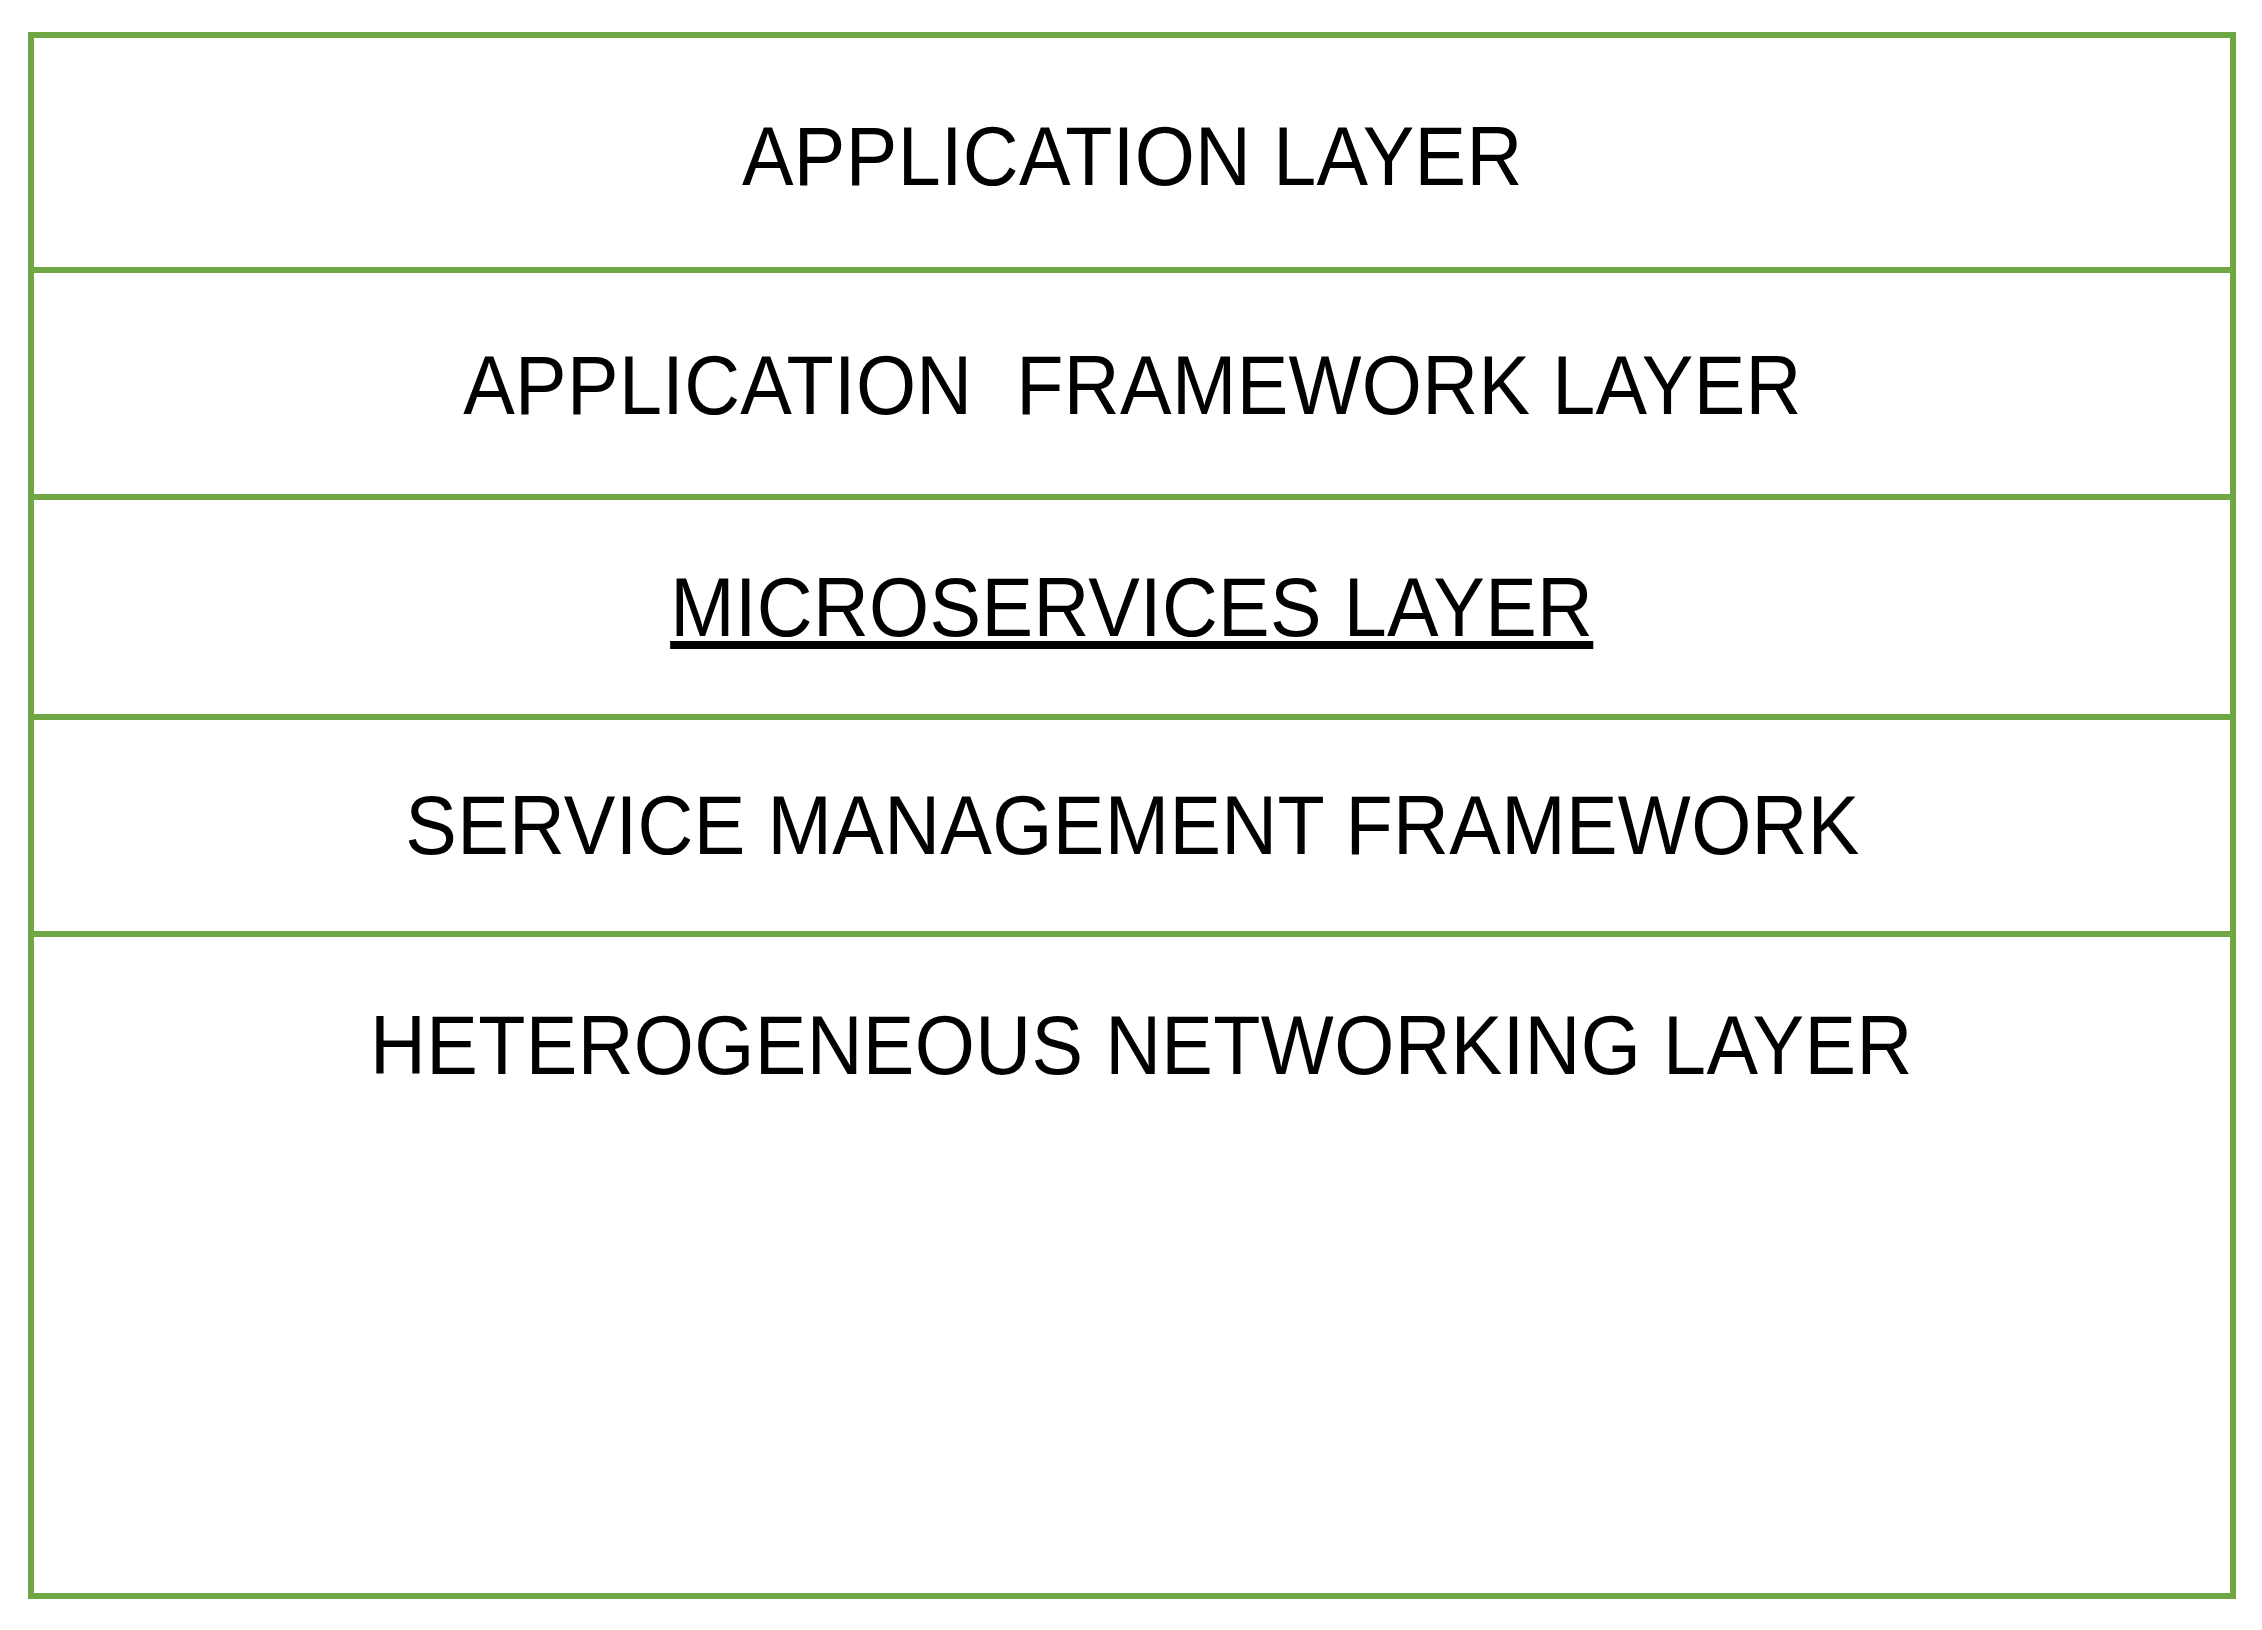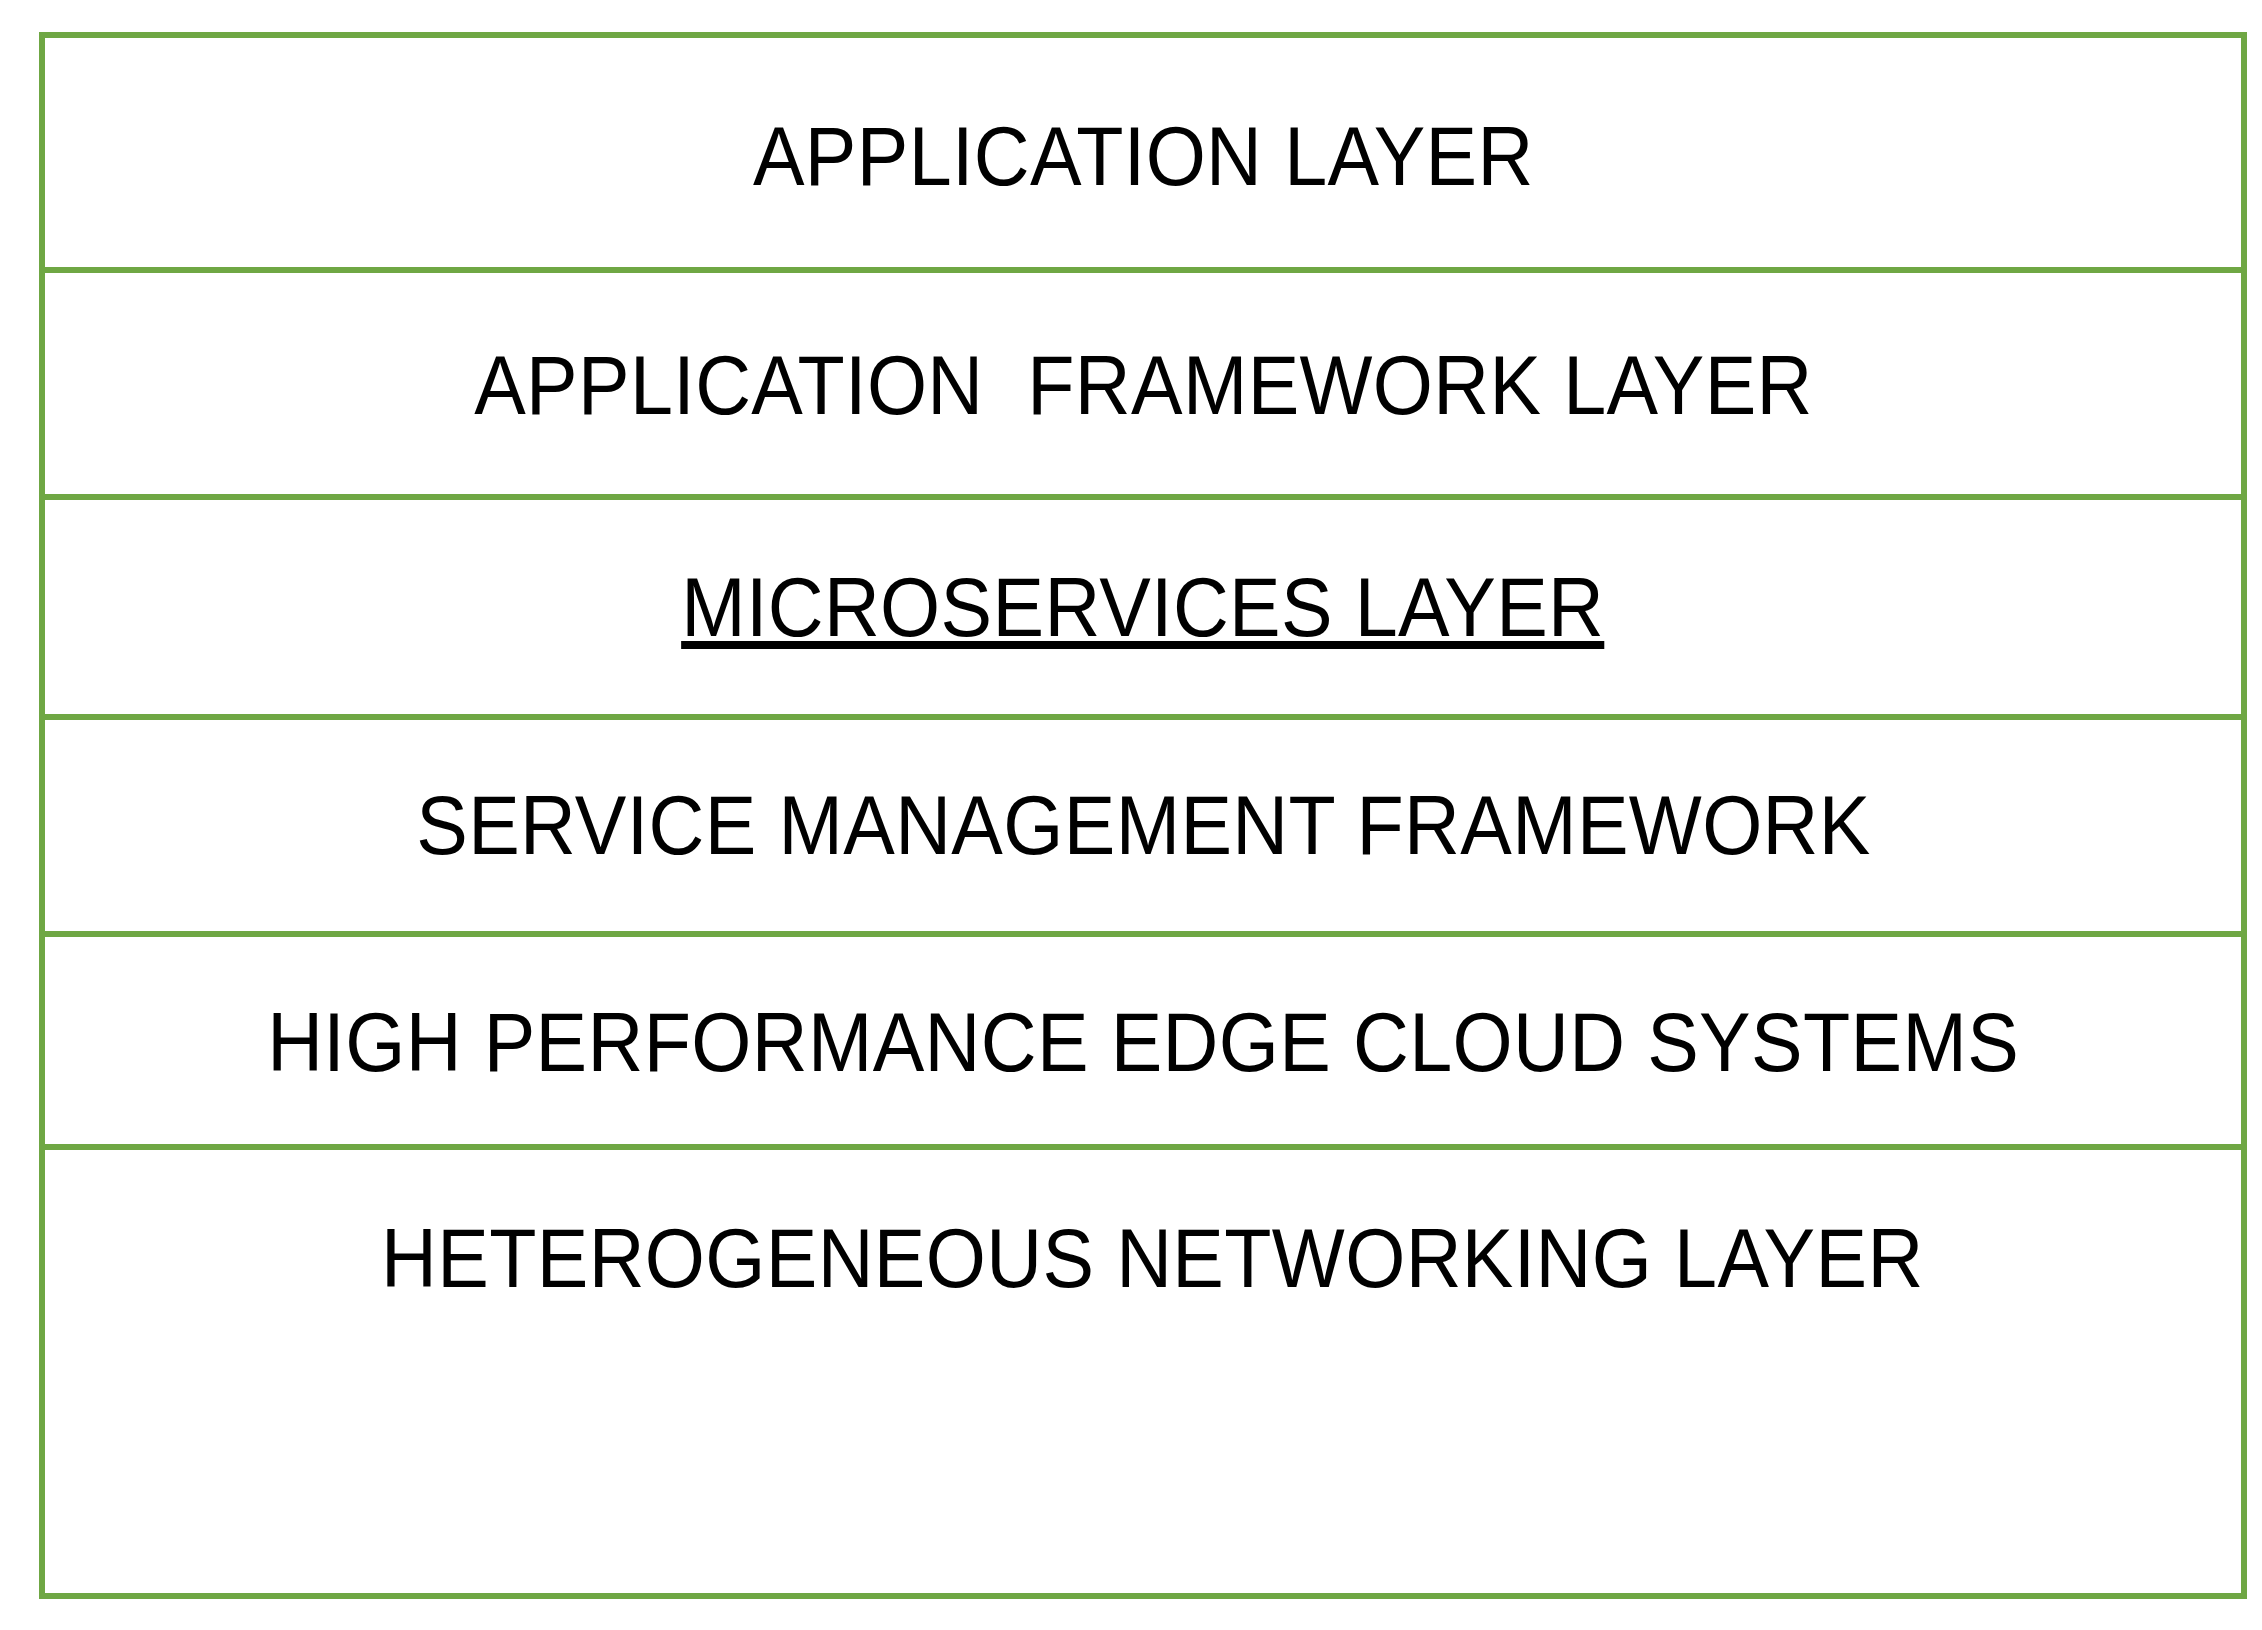--- a/index.html
+++ b/index.html
@@ -19,21 +19,21 @@
   #diagram-root {
     position: relative;
     width: 2263px;
     height: 1631px;
     background: #ffffff;
   }
 
   
   .layer-stack {
     position: absolute;
-    left: 39px;
+    left: 28px;
     top: 32px;
     width: 2208px;
     height: 1567px;
     box-sizing: border-box;
     border: 6.2px solid #6FA744;
     background: #ffffff;
     display: flex;
     flex-direction: column;
   }
 
@@ -101,23 +101,20 @@
     </div>
 
     <div class="layer-row r2">
       <span class="layer-label">MICROSERVICES LAYER</span>
     </div>
 
     <div class="layer-row r3">
       <span class="layer-label">SERVICE MANAGEMENT FRAMEWORK</span>
     </div>
 
-    <div class="layer-row r4">
-      <span class="layer-label">HIGH PERFORMANCE EDGE CLOUD SYSTEMS</span>
-    </div>
 
 
     <div class="layer-row r6">
       <span class="layer-label">HETEROGENEOUS NETWORKING LAYER</span>
     </div>
 
   </div>
 
 </div>
 

